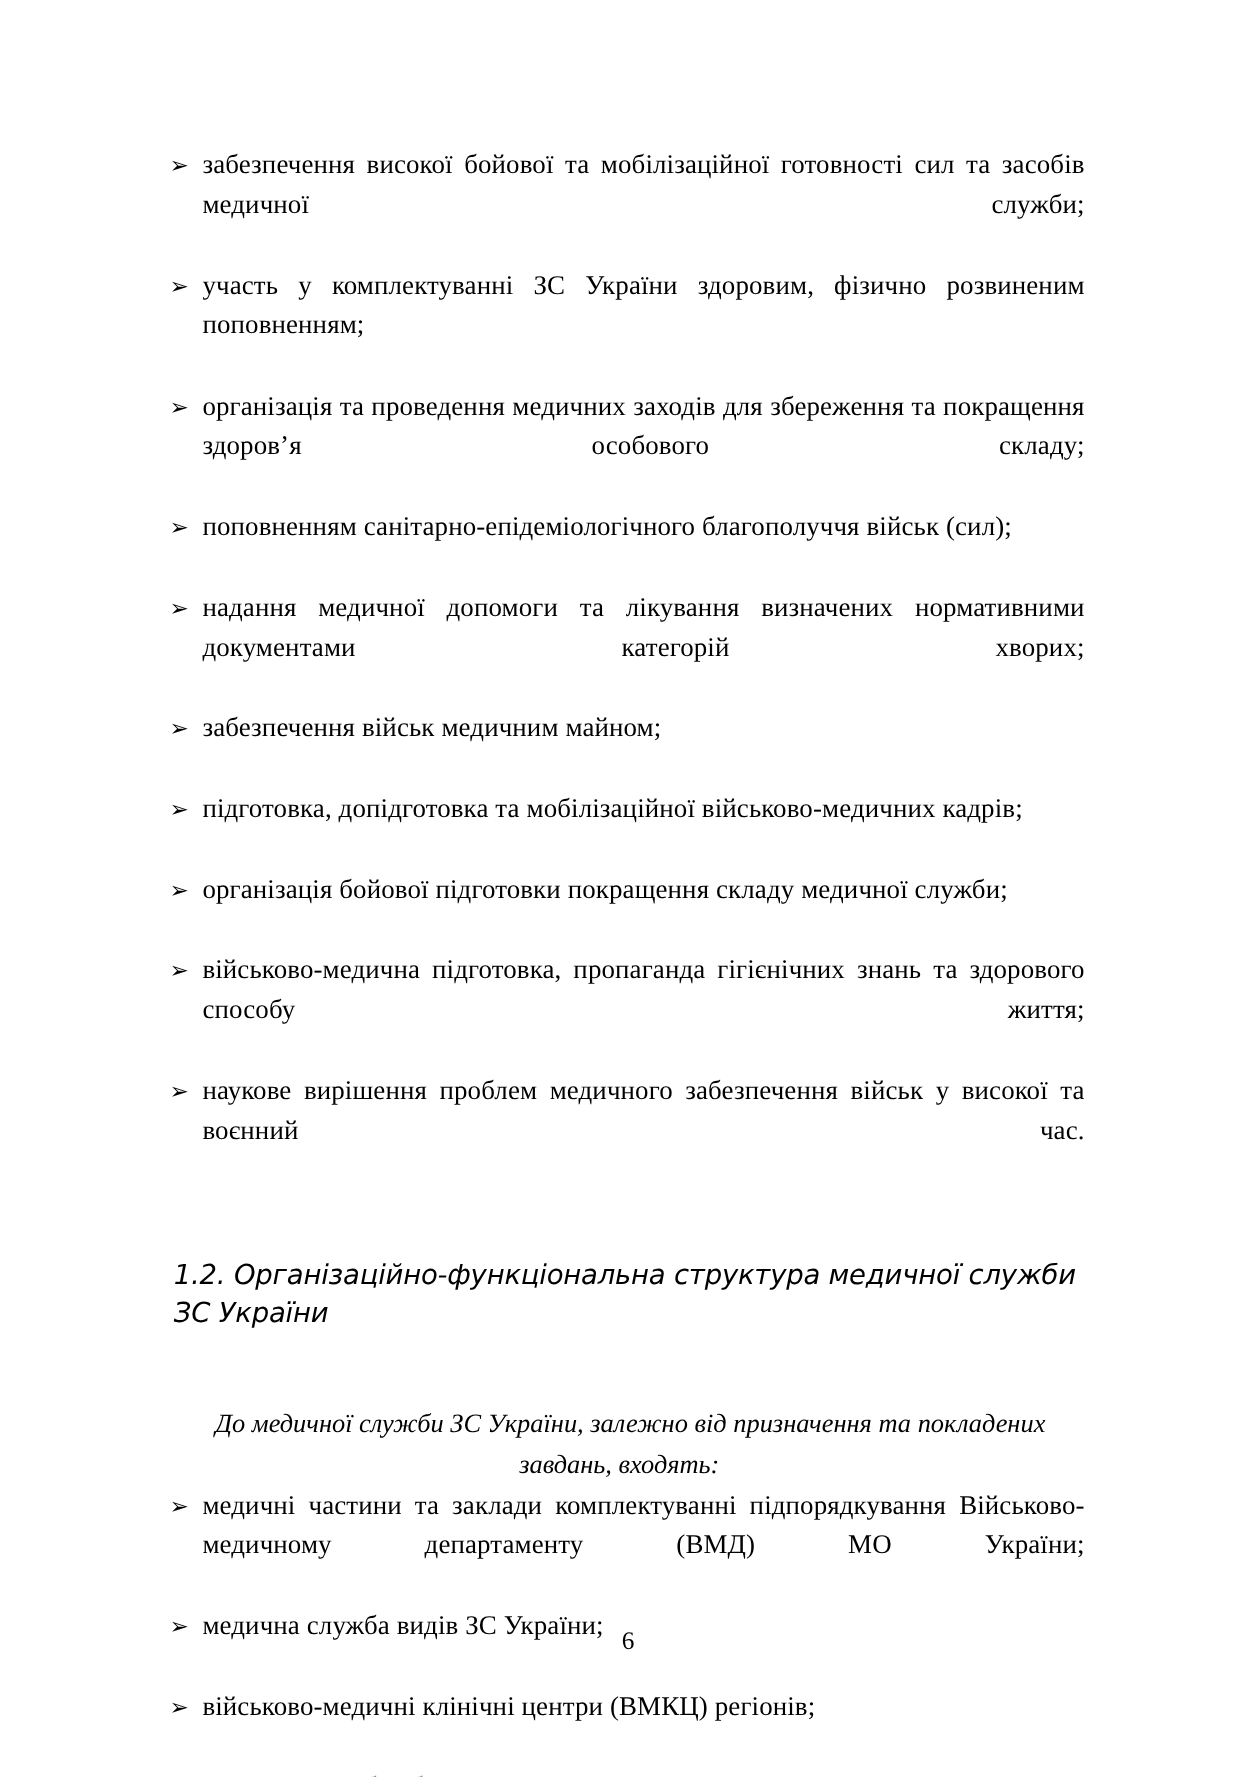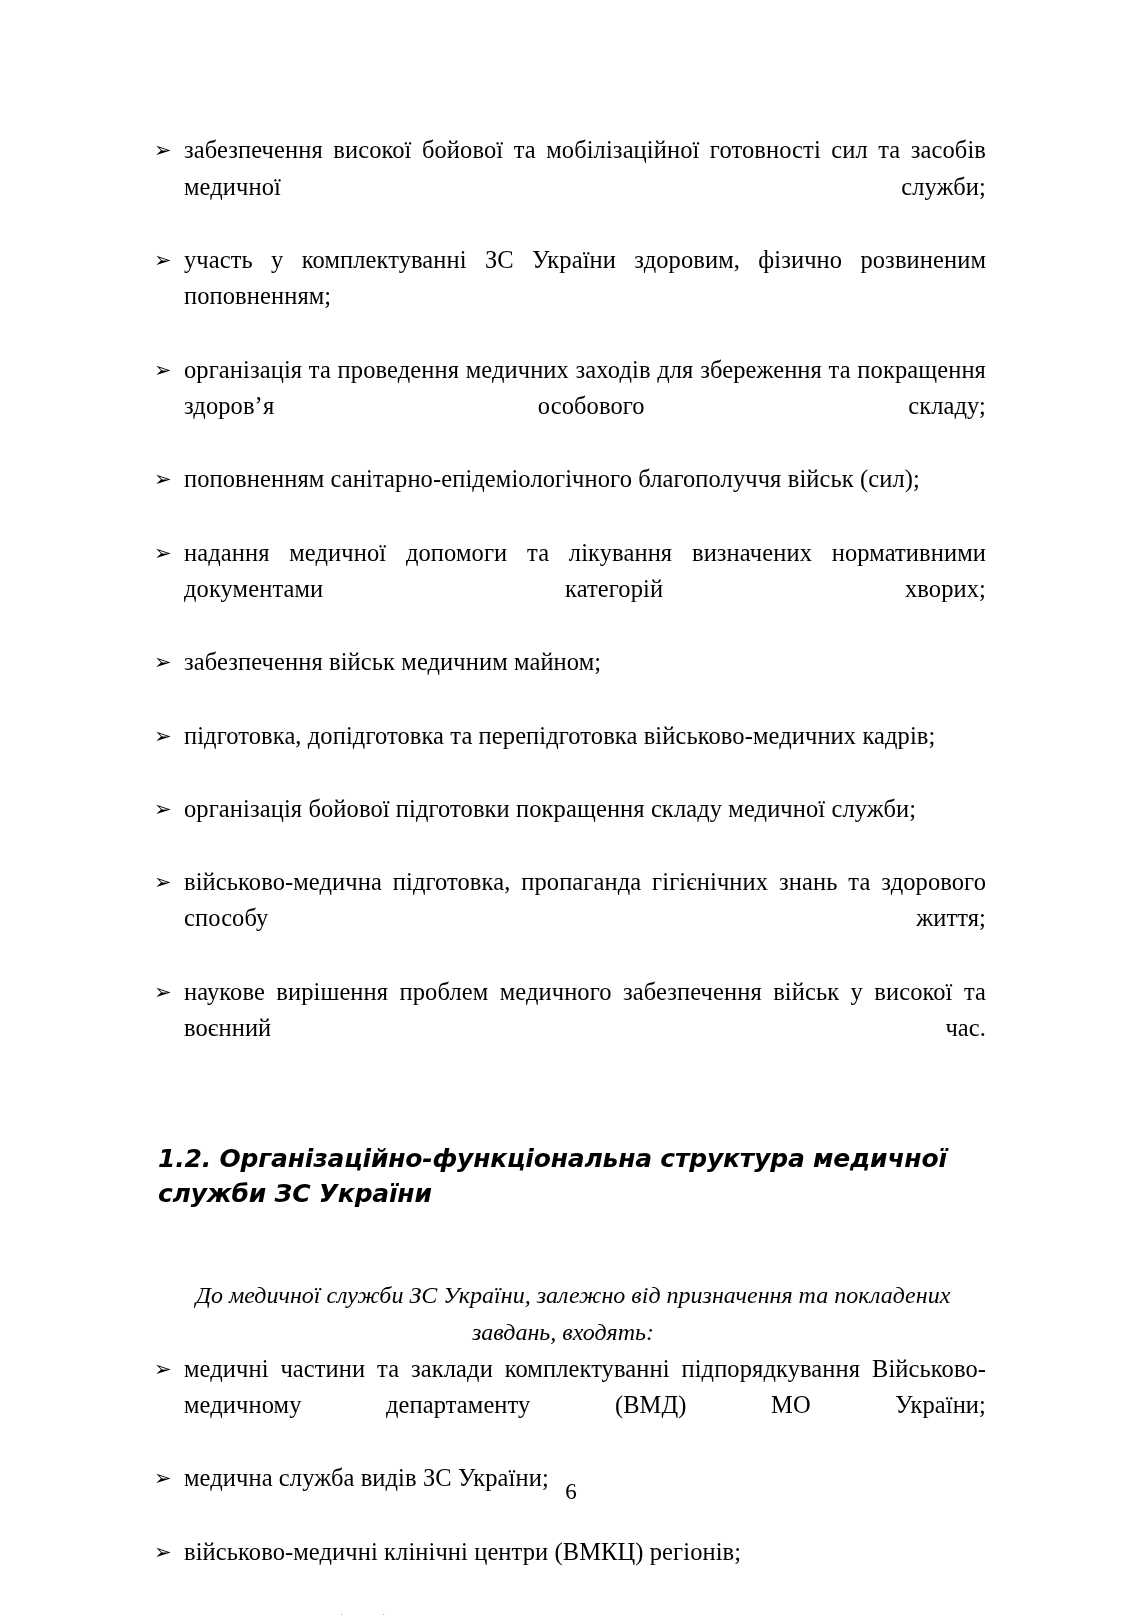--- a/index.html
+++ b/index.html
@@ -71,21 +71,21 @@
     width: 100%;
   }
   .no-justify {
     text-align: left !important;
   }
 
   
   .section-heading {
     margin: 0;
     font-family: "DejaVu Sans", "Liberation Sans", sans-serif;
-    font-weight: bold;
+    font-weight: normal;
     font-style: italic;
     font-size: 25px;
     line-height: 35px;
     letter-spacing: -0.2px;
     text-align: left;
     padding-left: 18px;
     width: 830px;
   }
 
   
@@ -143,21 +143,21 @@
       <li class="bullet-item">
         <span class="marker">➢</span>
         <span class="btext">надання медичної допомоги та лікування визначених нормативними документами категорій хворих;</span>
       </li>
       <li class="bullet-item no-justify">
         <span class="marker">➢</span>
         <span class="btext">забезпечення військ медичним майном;</span>
       </li>
       <li class="bullet-item no-justify">
         <span class="marker">➢</span>
-        <span class="btext">підготовка, допідготовка та перепідготовка військово-медичних кадрів;</span>
+        <span class="btext">підготовка, допідготовка та мобілізаційної військово-медичних кадрів;</span>
       </li>
       <li class="bullet-item no-justify">
         <span class="marker">➢</span>
         <span class="btext">організація бойової підготовки покращення складу медичної служби;</span>
       </li>
       <li class="bullet-item">
         <span class="marker">➢</span>
         <span class="btext">військово-медична підготовка, пропаганда гігієнічних знань та здорового способу життя;</span>
       </li>
       <li class="bullet-item">

